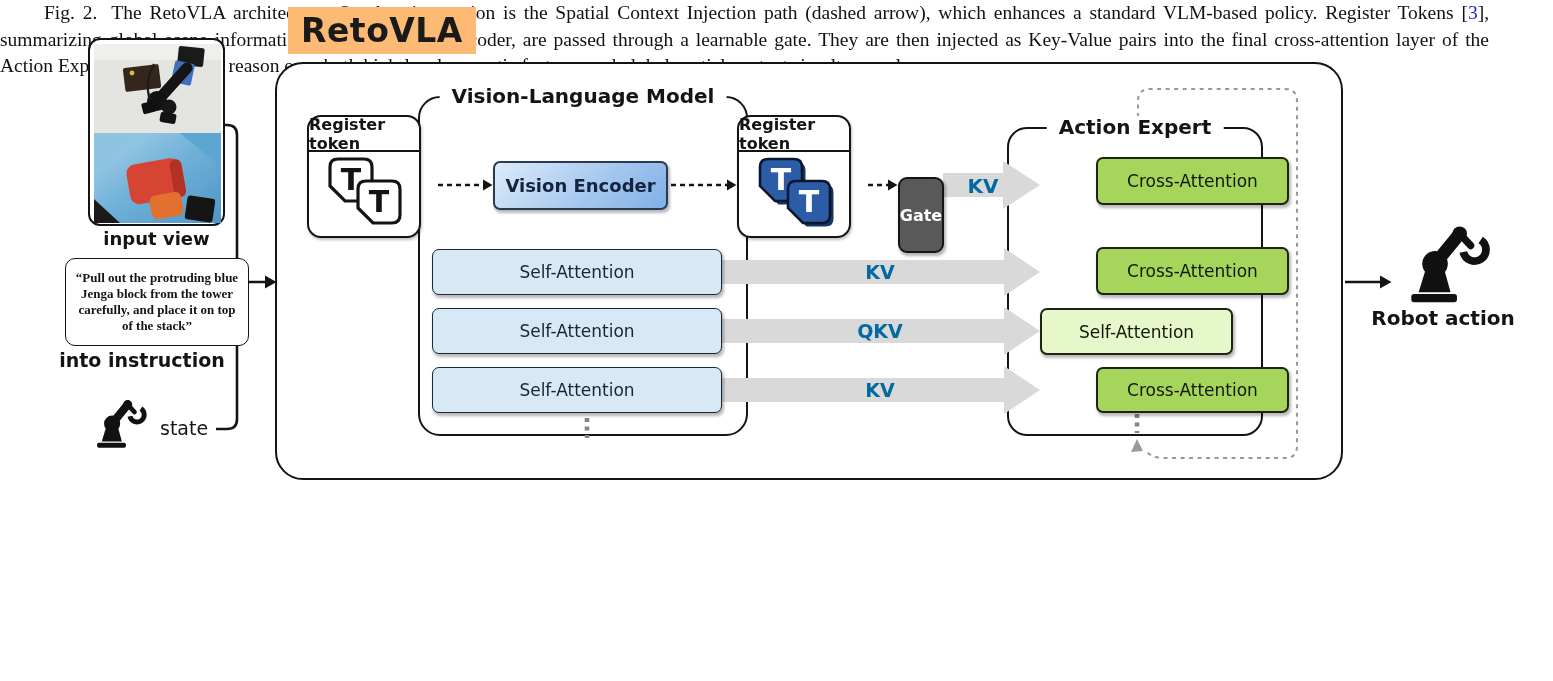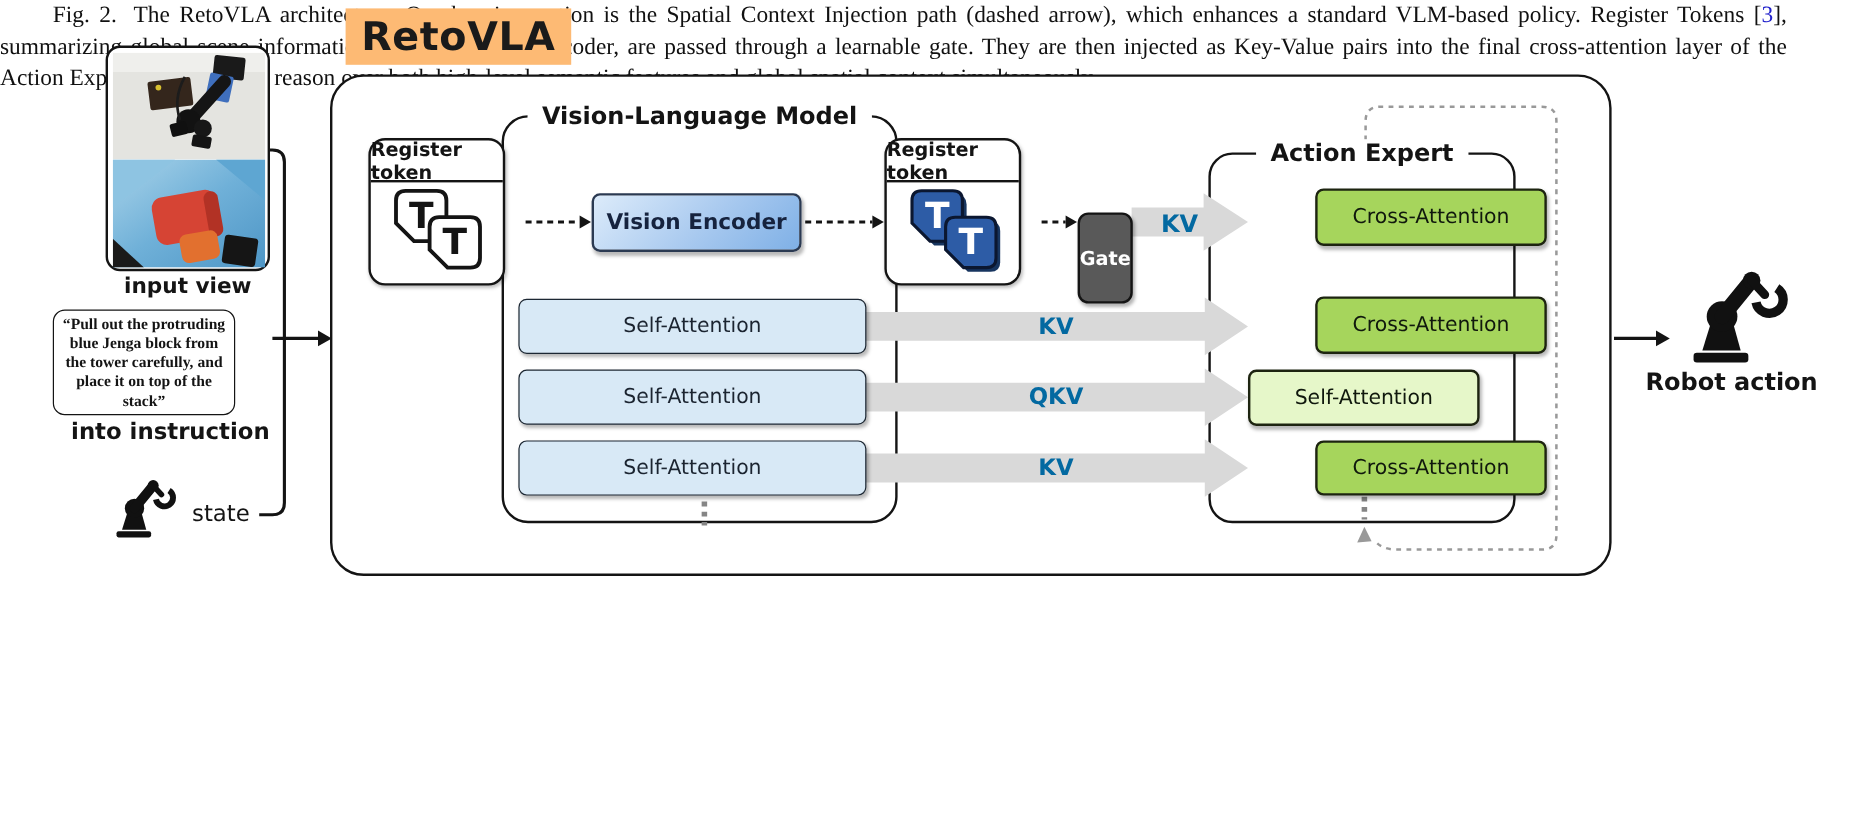--- a/index.html
+++ b/index.html
@@ -20,21 +20,21 @@
   
   #main-box { left:275px; top:62px; width:1068px; height:418px;
     border:2.6px solid #141414; border-radius:28px; background:#fff; z-index:1; }
 
   
   #input-card { left:88px; top:38px; width:137px; height:188px; background:#fff;
     border:2.6px solid #141414; border-radius:12px; padding:4px; z-index:4; }
   #input-card svg { display:block; }
   #input-view-label { left:88px; top:228px; width:137px; text-align:center;
     font-size:18px; font-weight:bold; }
-  #task-card { left:44px; top:258px; width:152px; height:88px; background:#fff;
+  #task-card { left:65px; top:258px; width:184px; height:88px; background:#fff;
     border:1.7px solid #141414; border-radius:10px; z-index:4;
     display:flex; align-items:center; justify-content:center; padding:3px 7px; }
   #task-card .txt { font-family:"Liberation Serif",serif; font-weight:bold;
     font-size:13px; line-height:16.2px; text-align:center; }
   #task-label { left:27px; top:349px; width:230px; text-align:center;
     font-size:19px; font-weight:bold; }
   #state-icon { left:90px; top:396px; z-index:4; }
   #state-label { left:160px; top:417px; font-size:19px; font-weight:normal; }
 
   

